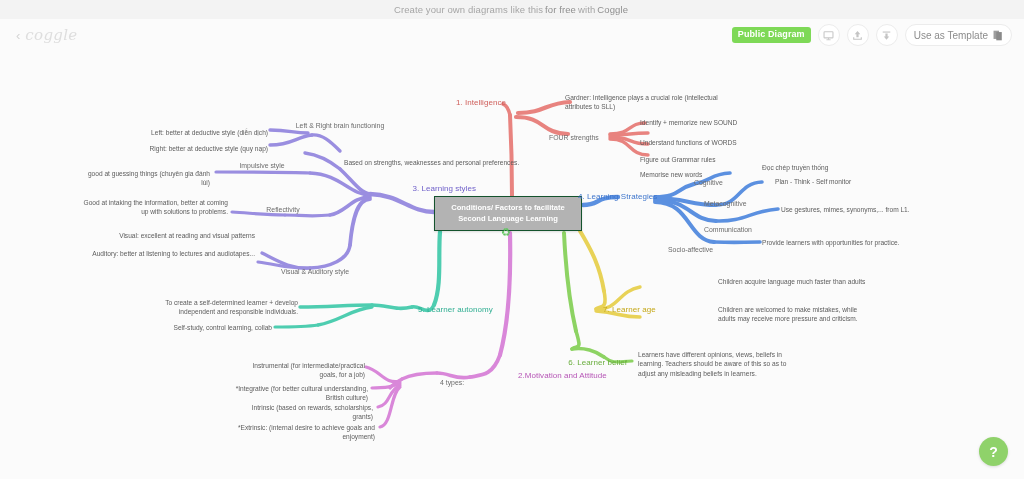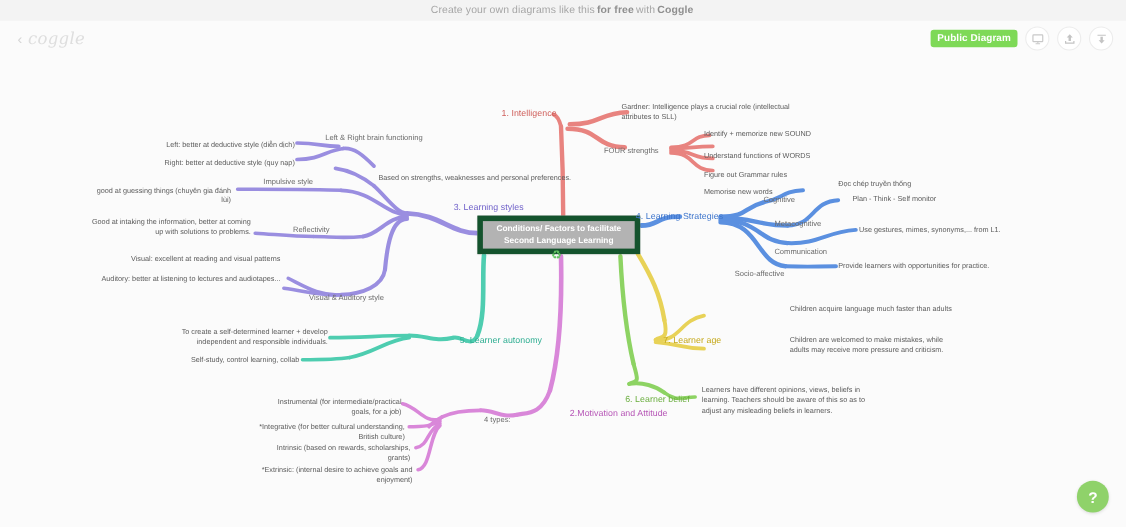--- a/index.html
+++ b/index.html
@@ -11,21 +11,21 @@
   }
   #app { position: relative; width: 1024px; height: 479px; background: #fbfbfb; }
 
   
   .promo-bar {
     position: absolute; top: 0; left: 0; width: 1024px; height: 19px;
     background: #f3f3f3;
     display: flex; align-items: center; justify-content: center;
     font-size: 9.5px; color: #a6a6a6; letter-spacing: .1px;
   }
-  .promo-bar .strong { font-weight: bold; color: #8f8f8f; margin: 0 2px; }
+  .promo-bar .strong { font-weight: normal; color: #8f8f8f; margin: 0 2px; }
 
   
   .topbar {
     position: absolute; top: 19px; left: 0; width: 1024px; height: 36px;
     background: #fbfbfb;
   }
   .logo-wrap {
     position: absolute; left: 16px; top: 7px;
     display: flex; align-items: center; gap: 5px;
     color: #dcdcdc;
@@ -72,21 +72,21 @@
   .node.l  { text-align: left; }
   .node.c  { text-align: center; }
   .node.main {
     font-size: 8px; font-weight: normal; letter-spacing: .05px;
   }
   .node.mid { font-size: 6.9px; color: #6b6b6b; }
 
   .center-node {
     position: absolute;
     left: 434px; top: 141px; width: 148px; height: 35px;
-    background: #b3b3b3; border: 5px solid #14532d;
+    background: #b3b3b3; border: 1px solid #14532d;
     display: flex; align-items: center; justify-content: center;
     text-align: center; color: #fff;
     font-size: 7.6px; font-weight: bold; line-height: 1.35;
     padding: 0 6px;
     box-shadow: 0 1px 2px rgba(0,0,0,.12);
   }
   .center-icon {
     position: absolute; left: 501px; top: 172px;
     font-size: 11px; color: #62c462; line-height: 1;
   }
@@ -137,20 +137,27 @@
         </svg>
       </div>
 
       <div class="icon-btn">
         <svg width="11" height="11" viewBox="0 0 16 16">
           <path d="M8 14 L4 9.5 H6.4 V5 H9.6 V9.5 H12 Z" fill="#c4c4c4"></path>
           <path d="M2.5 3 H13.5" fill="none" stroke="#c4c4c4" stroke-width="1.6"></path>
         </svg>
       </div>
 
+      <div class="tpl-btn">
+        <span>Use as Template</span>
+        <svg width="10" height="11" viewBox="0 0 14 16">
+          <rect x="0.5" y="1" width="8" height="12" fill="#9e9e9e"></rect>
+          <rect x="4.5" y="3" width="8" height="12" fill="#8a8a8a"></rect>
+        </svg>
+      </div>
     </div>
   </div>
 
   <div class="canvas">
 
     <svg class="wires" viewBox="0 0 1024 424">
       <g fill="none" stroke-linecap="round">
 
         <g stroke="#e8837f">
           <path d="M512 141 C512 120 512 100 510 60" stroke-width="4"></path>

